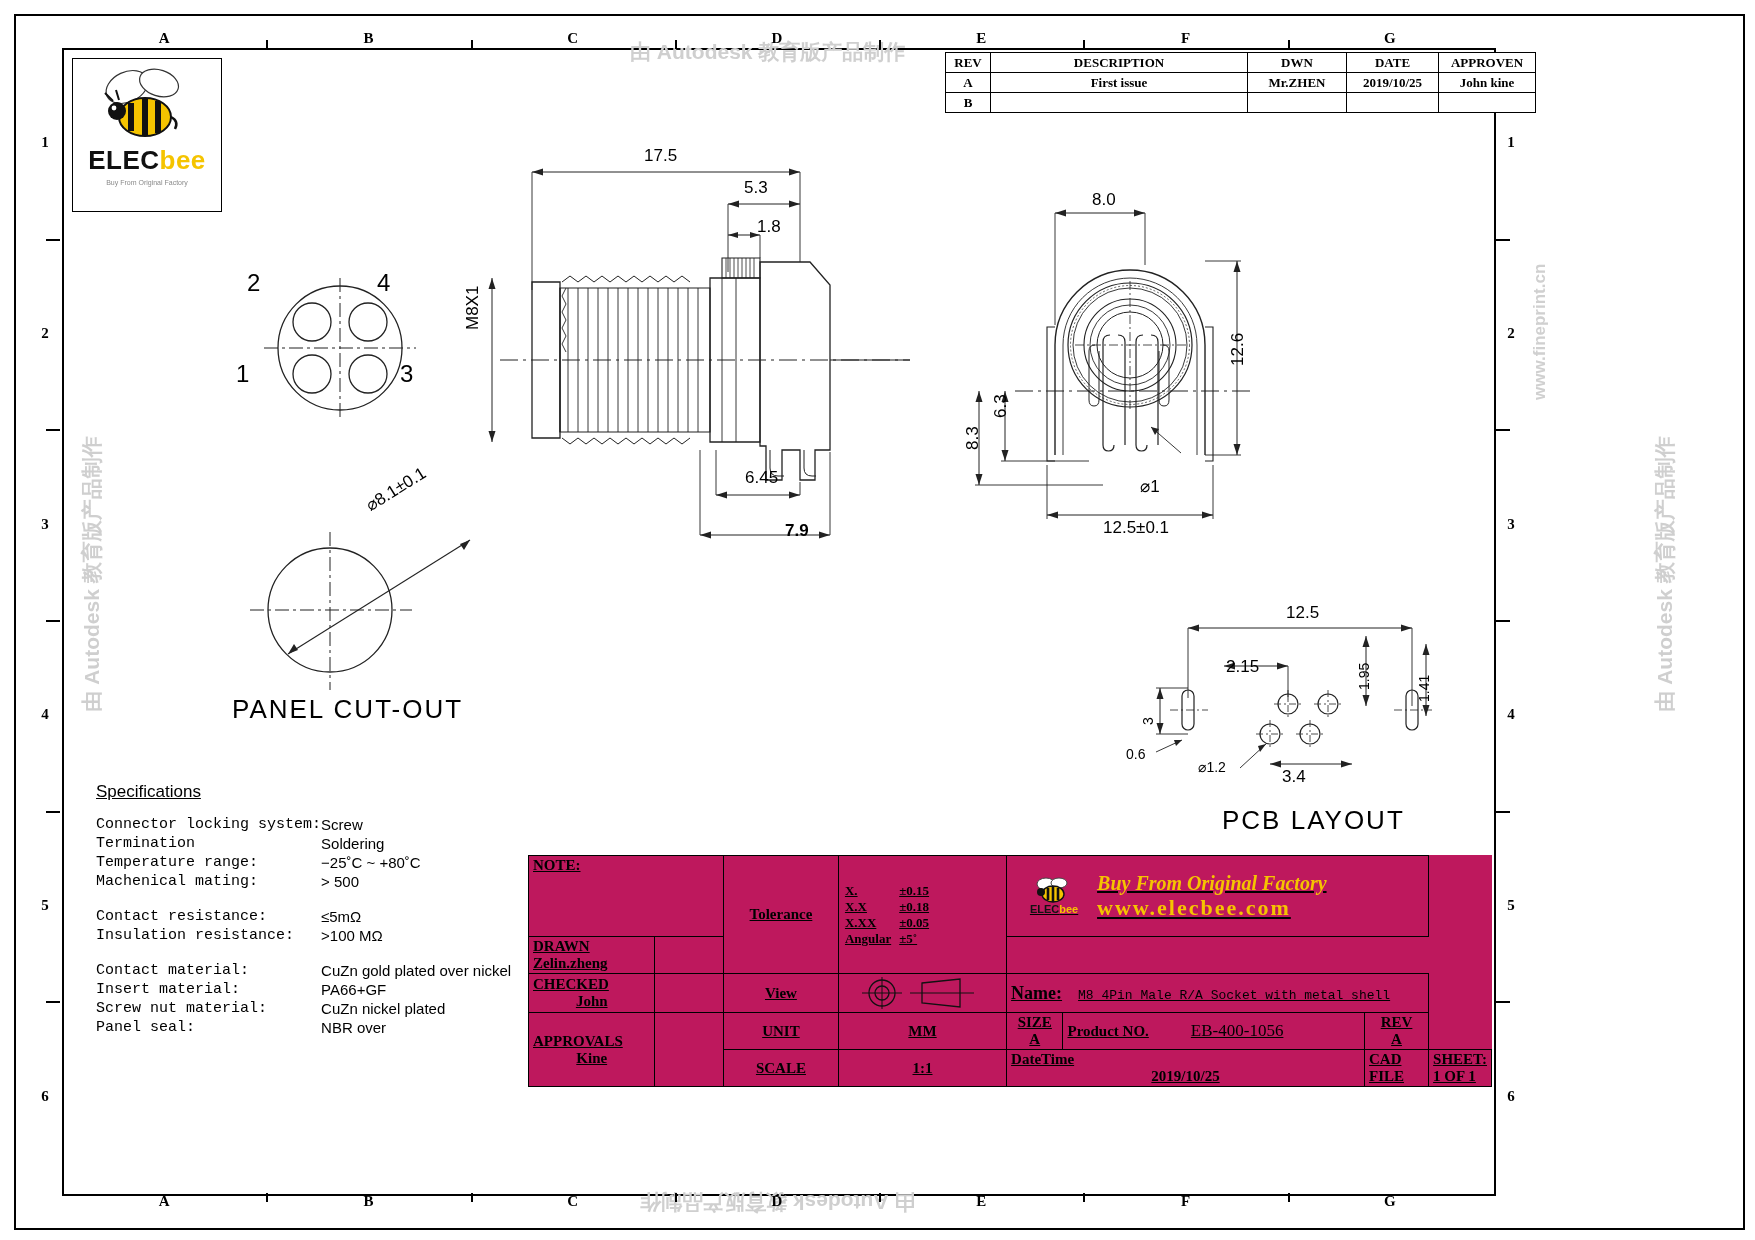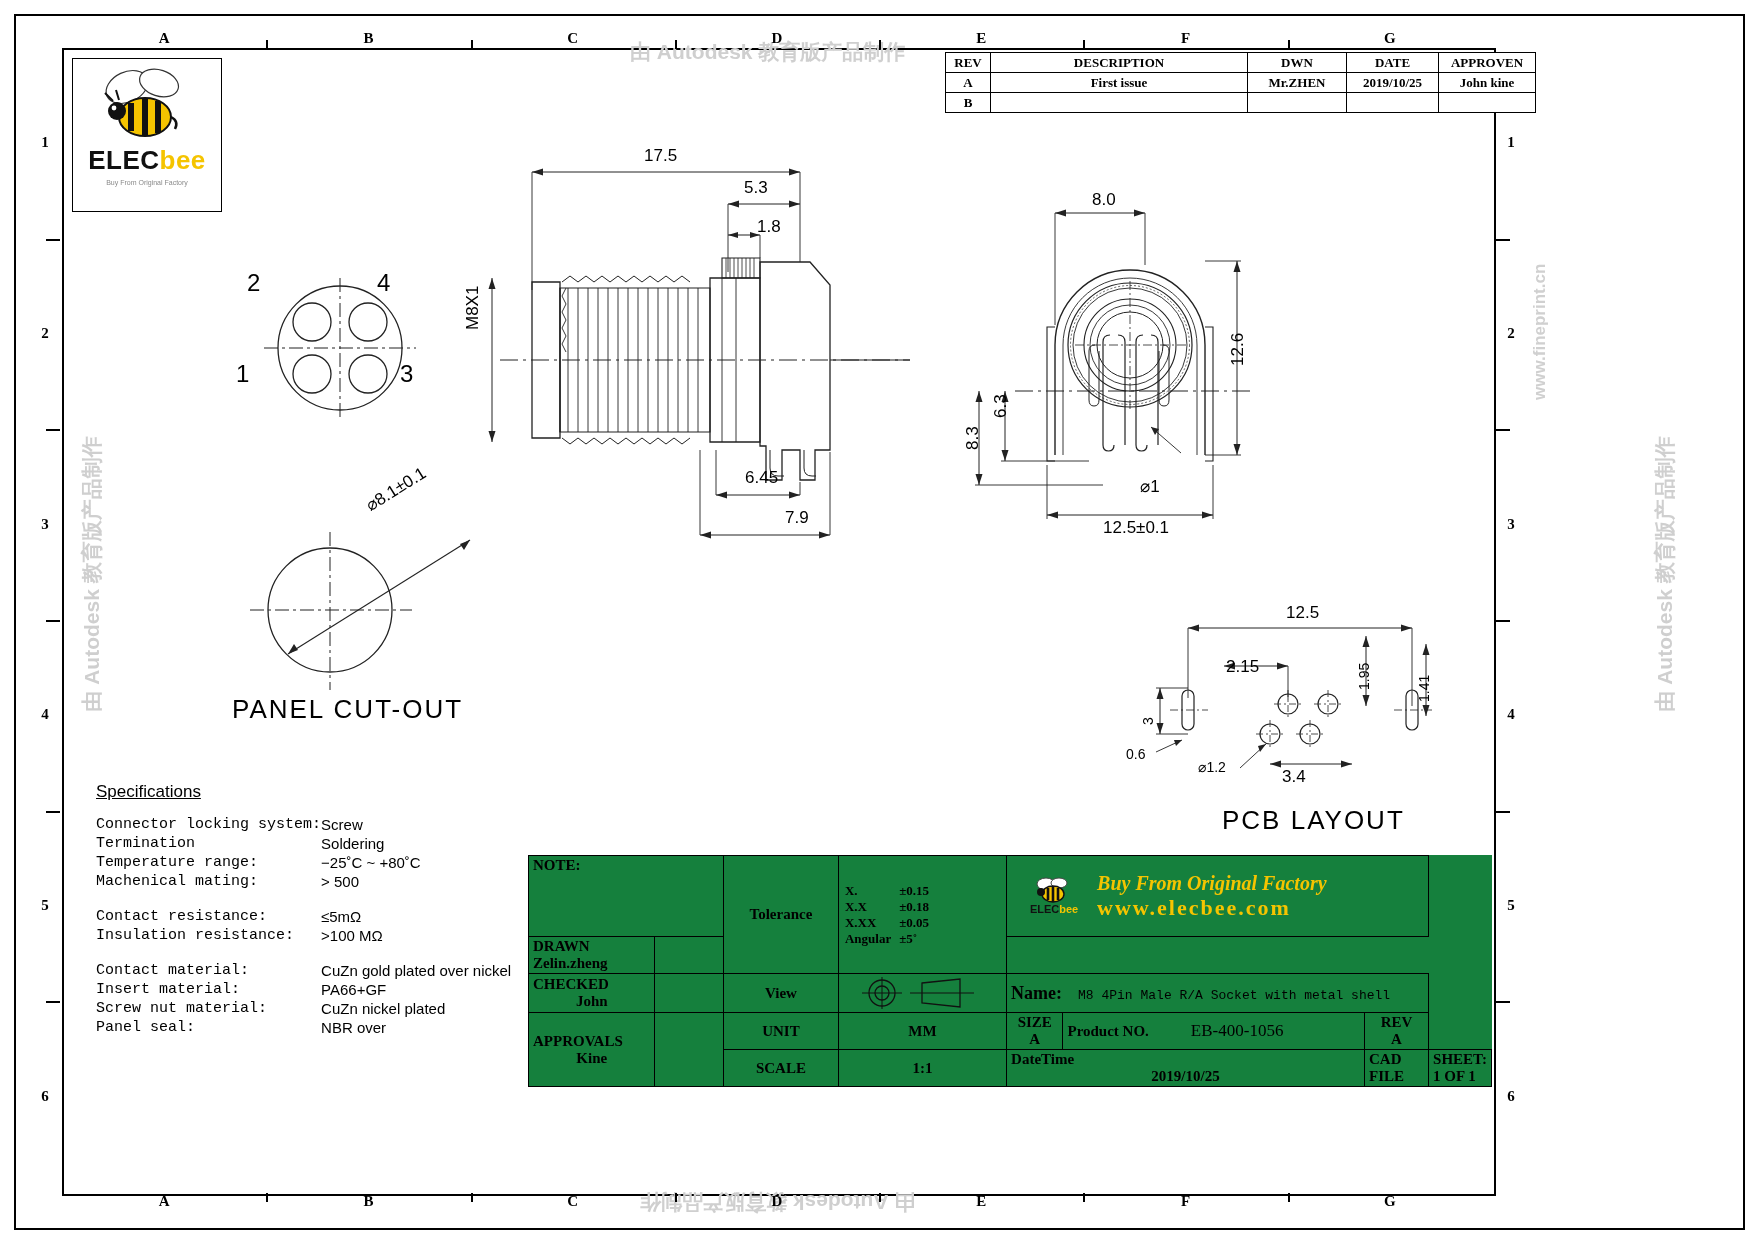--- a/index.html
+++ b/index.html
@@ -44,21 +44,21 @@
   #spec{left:96px;top:782px;}
   #spec h3{margin:0 0 14px 0;font:17px "Liberation Sans",sans-serif;font-weight:normal;
            text-decoration:underline;}
   #spec table{border-collapse:collapse;font:15px "Liberation Sans",sans-serif;}
   #spec td{padding:0 0 2px 0;vertical-align:top;white-space:nowrap;}
   #spec td.k{width:218px;font-family:Liberation Mono, monospace;}
   #spec tr.gap td{height:14px;}
   
   #title-block{left:528px;top:855px;width:964px;height:200px;}
   #tb{border-collapse:collapse;width:964px;height:200px;
-      font:bold 15px "Liberation Serif",serif;background:#15803d;}
+      font:bold 15px "Liberation Serif",serif;background:#be185d;text-decoration:underline;}
   #tb td{border:1.5px solid #000;padding:1px 4px;}
   .tb-c{text-align:center;}
   #tol-tbl{border-collapse:collapse;}
   #tol-tbl td{border:none;padding:0 6px 0 2px;font:bold 13px "Liberation Serif",serif;}
   
   .banner-t1{font:italic bold 20px "Liberation Serif",serif;color:#f5c400;white-space:nowrap;}
   .banner-t2{font:bold 22px "Liberation Serif",serif;color:#f5c400;letter-spacing:2px;white-space:nowrap;}
   .mini-logo{font:bold 11px "Liberation Sans",sans-serif;}
   .nm{font:13px "Liberation Mono",monospace;}
   svg{display:block;}
@@ -300,21 +300,21 @@
     <polygon points="360,385 349,381.5 349,388.5" fill="#222"></polygon>
     <line x1="230" y1="300" x2="230" y2="385" stroke="#222" stroke-width="0.9"></line>
     <line x1="360" y1="302" x2="360" y2="385" stroke="#222" stroke-width="0.9"></line>
   </svg>
 </div>
 <div class="abs dim" style="left:644px;top:146px;">17.5</div>
 <div class="abs dim" style="left:744px;top:178px;text-align:right;">5.3</div>
 <div class="abs dim" style="left:757px;top:217px;">1.8</div>
 <div class="abs dim" style="left:463px;top:330px;transform:rotate(-90deg);transform-origin:left top;">M8X1</div>
 <div class="abs dim" style="left:745px;top:468px;">6.45</div>
-<div class="abs dim" style="left:785px;top:508px;">7.9</div>
+<div class="abs dim" style="left:785px;top:521px;font-weight:bold;">7.9</div>
 
 <div class="abs" style="left:955px;top:195px;width:310px;height:350px;">
   <svg width="310" height="350" viewBox="0 0 310 350">
 
     <line x1="100" y1="18" x2="190" y2="18" stroke="#222" stroke-width="1"></line>
     <polygon points="100,18 111,14.5 111,21.5" fill="#222"></polygon>
     <polygon points="190,18 179,14.5 179,21.5" fill="#222"></polygon>
     <line x1="100" y1="18" x2="100" y2="130" stroke="#222" stroke-width="0.9"></line>
     <line x1="190" y1="18" x2="190" y2="70" stroke="#222" stroke-width="0.9"></line>
 

